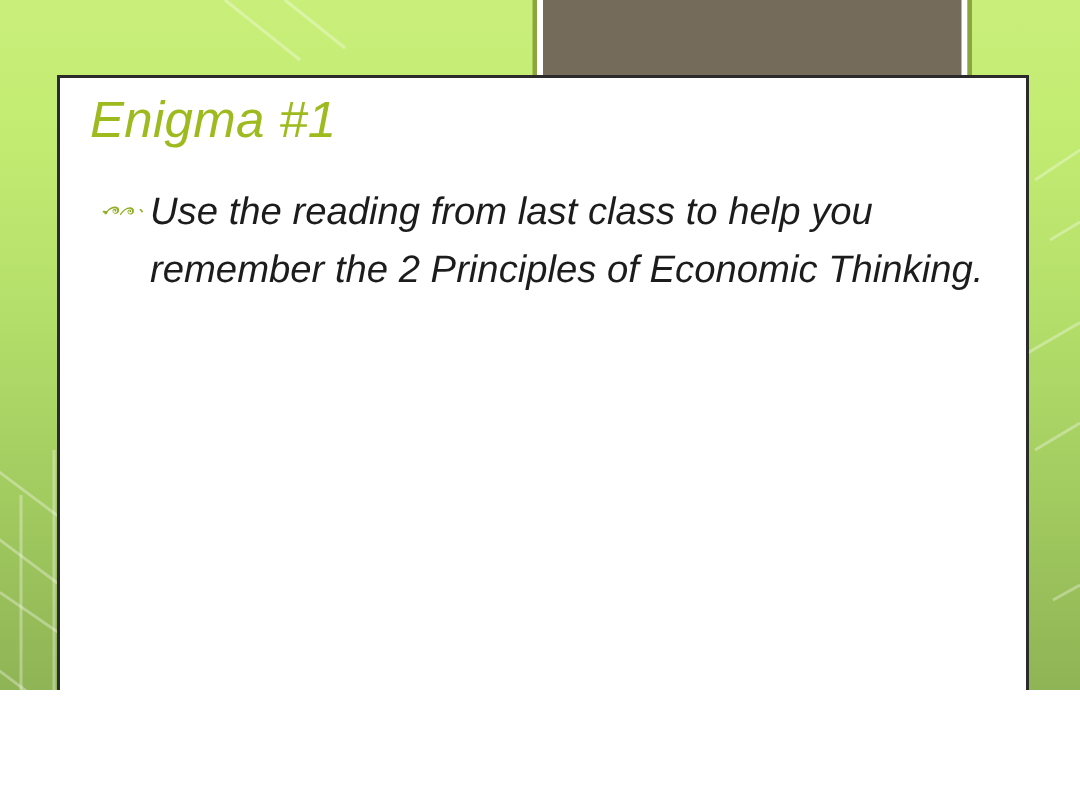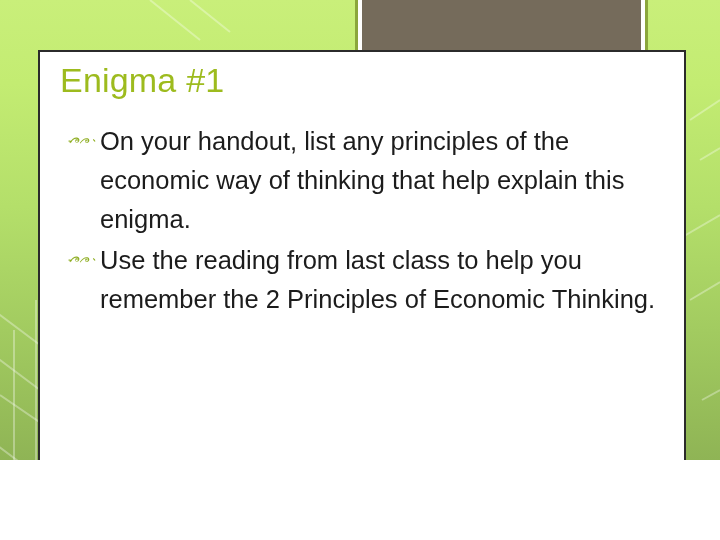--- a/index.html
+++ b/index.html
@@ -15,20 +15,21 @@
     position: relative;
     width: 720px;
     height: 460px;
     overflow: hidden;
     background: linear-gradient(to bottom,
                 #c9ef7a 0%,
                 #c3ec72 18%,
                 #b4df6a 45%,
                 #a2cb60 72%,
                 #8fb455 100%);
+    font-style: italic;
   }
 
   
   .watermark {
     position: absolute;
     inset: 0;
     pointer-events: none;
   }
 
   
@@ -140,33 +141,20 @@
   </svg>
 
   <div class="top-block"></div>
 
   <div class="content-panel">
 
     <h1 class="slide-title">Enigma #1</h1>
 
     <ul class="body-list">
 
-      <li class="bullet-item">
-        <span class="bullet-glyph">
-          <svg width="28" height="16" viewBox="0 0 28 16" aria-hidden="true">
-            <g fill="#8fae23">
-              <path d="M1.5 9.5c2.4-3.4 5.6-5.6 8.2-4.7 2.1.7 2.3 3.3.6 4.4-1.4.9-3.2.2-3.3-1.3-.1-1.1.9-1.9 1.9-1.6.7.2 1 1 .6 1.5-.3.4-1 .4-1.2-.1-.1-.3.1-.6.4-.6-.5-.3-1.2.1-1.2.8 0 .9 1.1 1.4 1.9.9 1.1-.6 1-2.4-.4-2.9-2-.7-4.8 1.3-6.9 4.3l-.6-.7z"></path>
-              <path d="M11.8 9.9c2.3-3.3 5.4-5.4 7.9-4.6 2 .7 2.2 3.2.5 4.3-1.3.8-3.1.2-3.2-1.3-.1-1.1.9-1.8 1.8-1.5.7.2 1 1 .6 1.4-.3.4-.9.4-1.1-.1-.1-.3.1-.5.4-.6-.5-.3-1.1.1-1.1.8 0 .9 1 1.3 1.8.8 1-.6 1-2.3-.4-2.8-1.9-.7-4.6 1.3-6.6 4.2l-.6-.6z"></path>
-              <path d="M0.6 7.6c1.3-.2 2.4.1 3.3.8L3 9.8c-.7-.8-1.5-1.2-2.6-1.2l.2-1z"></path>
-              <path d="M25.4 6.1c.9.4 1.7 1.2 2.1 2.2l-1.1.4c-.3-.8-.8-1.4-1.5-1.8l.5-.8z"></path>
-            </g>
-          </svg>
-        </span>
-        <span class="bullet-text">On your handout, list any principles of the economic way of thinking that help explain this enigma.</span>
-      </li>
 
 
       <li class="bullet-item">
         <span class="bullet-glyph">
           <svg width="28" height="16" viewBox="0 0 28 16" aria-hidden="true">
             <g fill="#8fae23">
               <path d="M1.5 9.5c2.4-3.4 5.6-5.6 8.2-4.7 2.1.7 2.3 3.3.6 4.4-1.4.9-3.2.2-3.3-1.3-.1-1.1.9-1.9 1.9-1.6.7.2 1 1 .6 1.5-.3.4-1 .4-1.2-.1-.1-.3.1-.6.4-.6-.5-.3-1.2.1-1.2.8 0 .9 1.1 1.4 1.9.9 1.1-.6 1-2.4-.4-2.9-2-.7-4.8 1.3-6.9 4.3l-.6-.7z"></path>
               <path d="M11.8 9.9c2.3-3.3 5.4-5.4 7.9-4.6 2 .7 2.2 3.2.5 4.3-1.3.8-3.1.2-3.2-1.3-.1-1.1.9-1.8 1.8-1.5.7.2 1 1 .6 1.4-.3.4-.9.4-1.1-.1-.1-.3.1-.5.4-.6-.5-.3-1.1.1-1.1.8 0 .9 1 1.3 1.8.8 1-.6 1-2.3-.4-2.8-1.9-.7-4.6 1.3-6.6 4.2l-.6-.6z"></path>
               <path d="M0.6 7.6c1.3-.2 2.4.1 3.3.8L3 9.8c-.7-.8-1.5-1.2-2.6-1.2l.2-1z"></path>
               <path d="M25.4 6.1c.9.4 1.7 1.2 2.1 2.2l-1.1.4c-.3-.8-.8-1.4-1.5-1.8l.5-.8z"></path>

